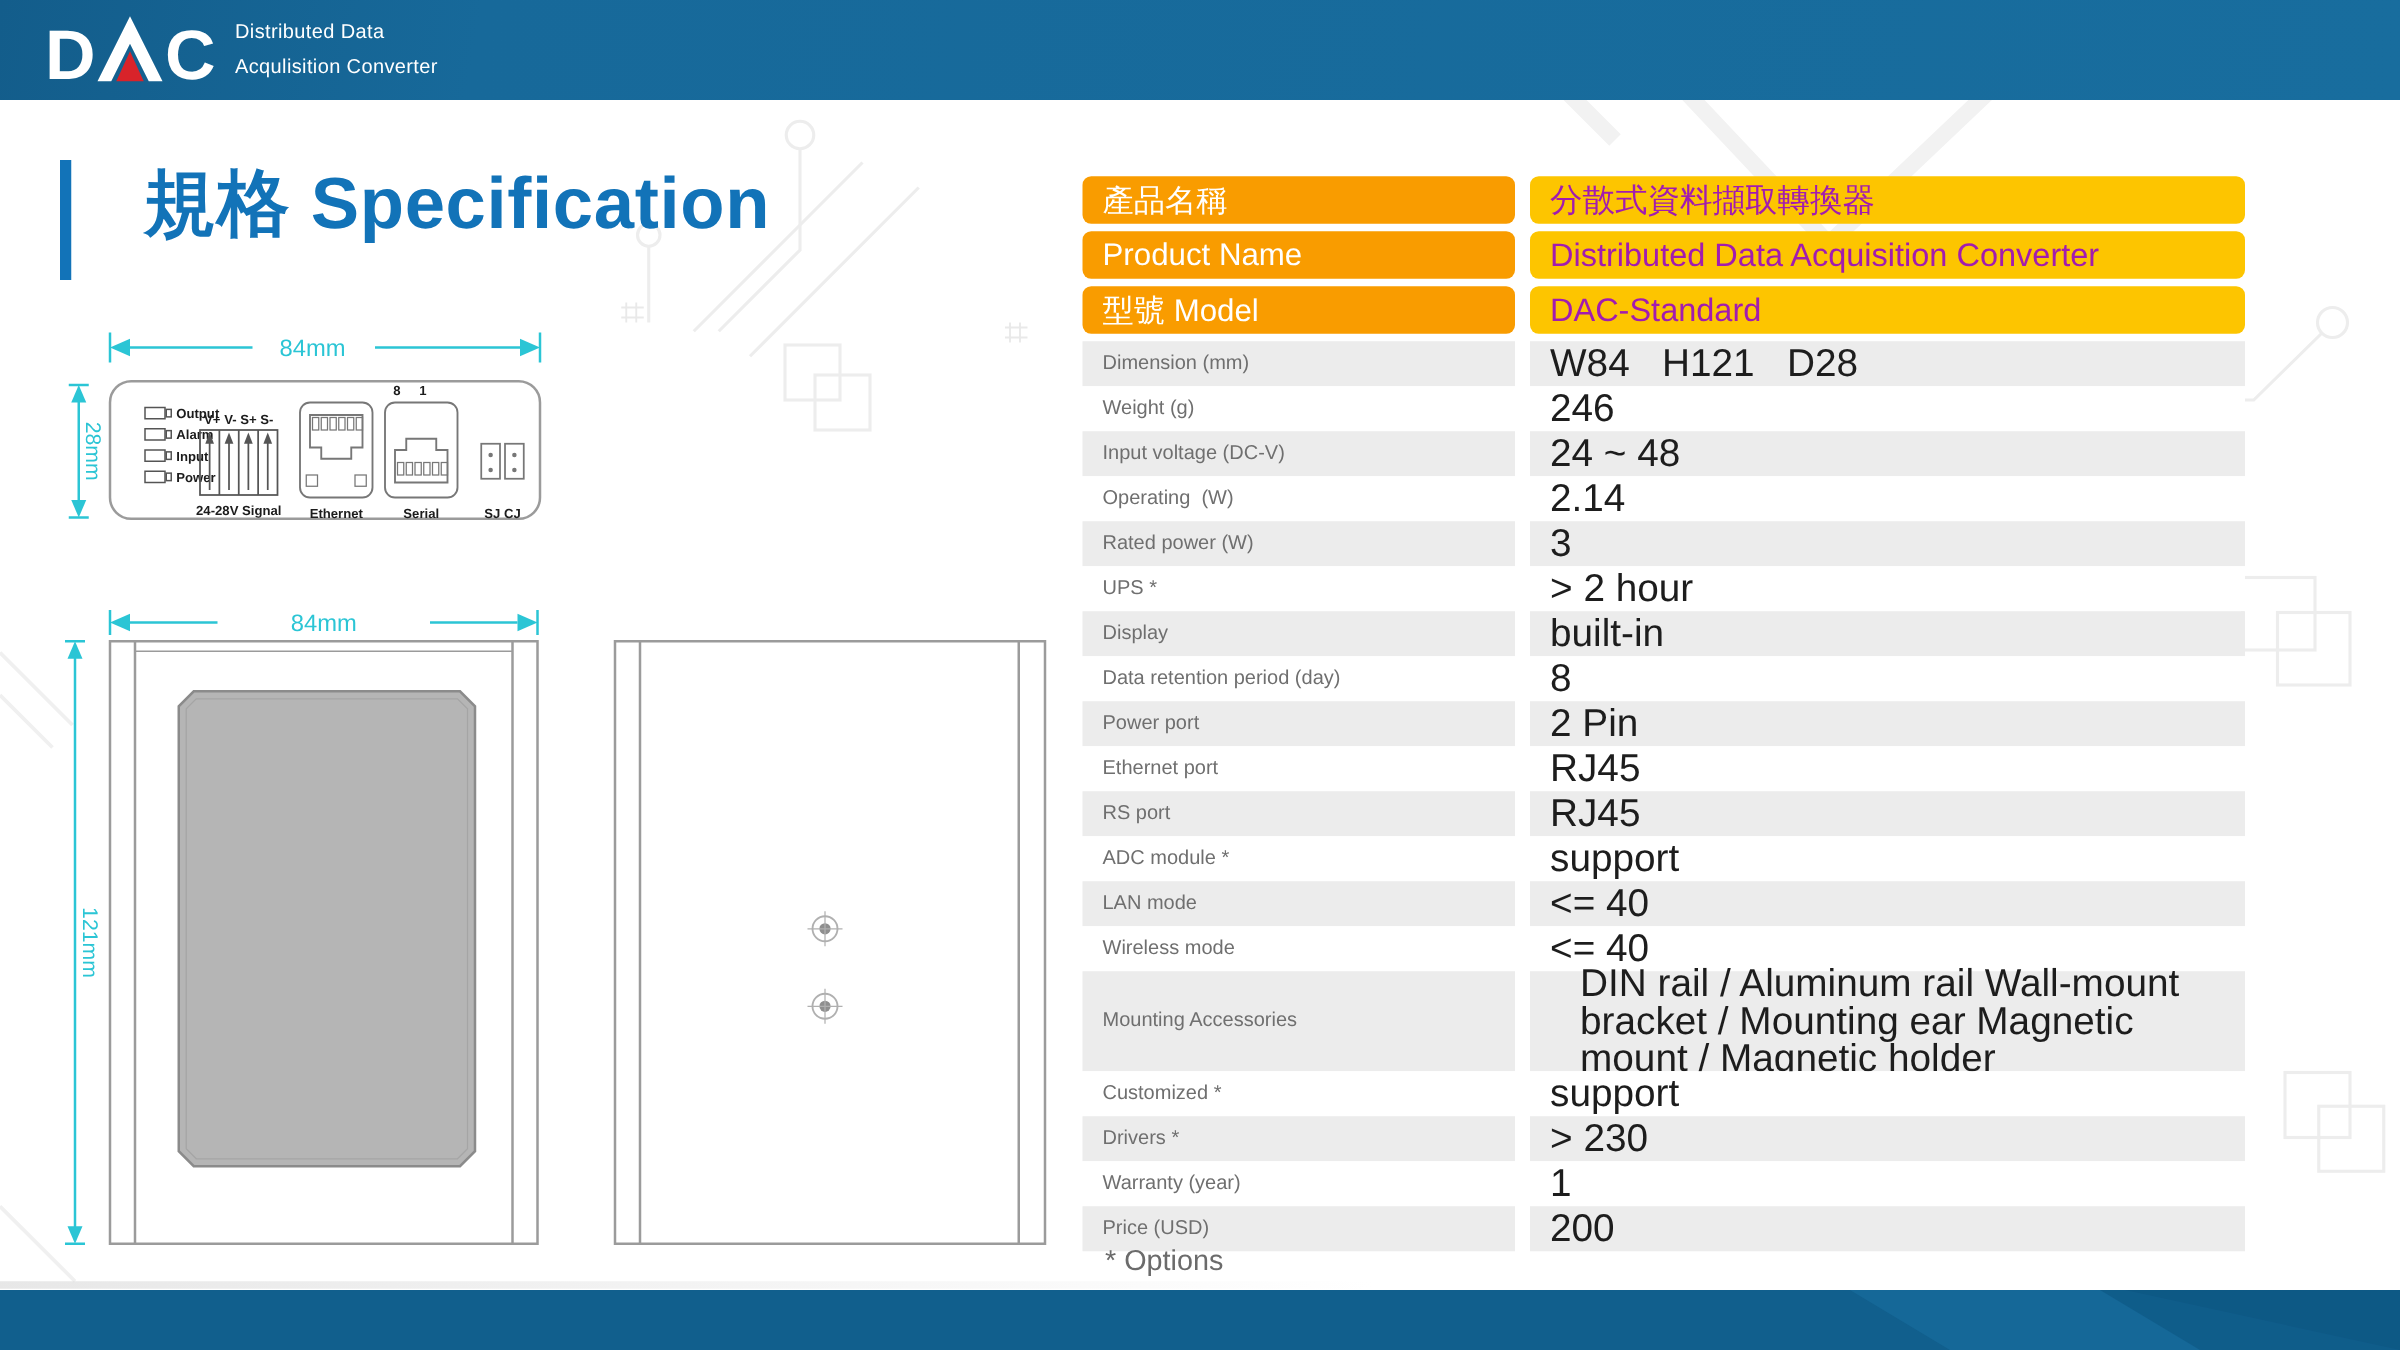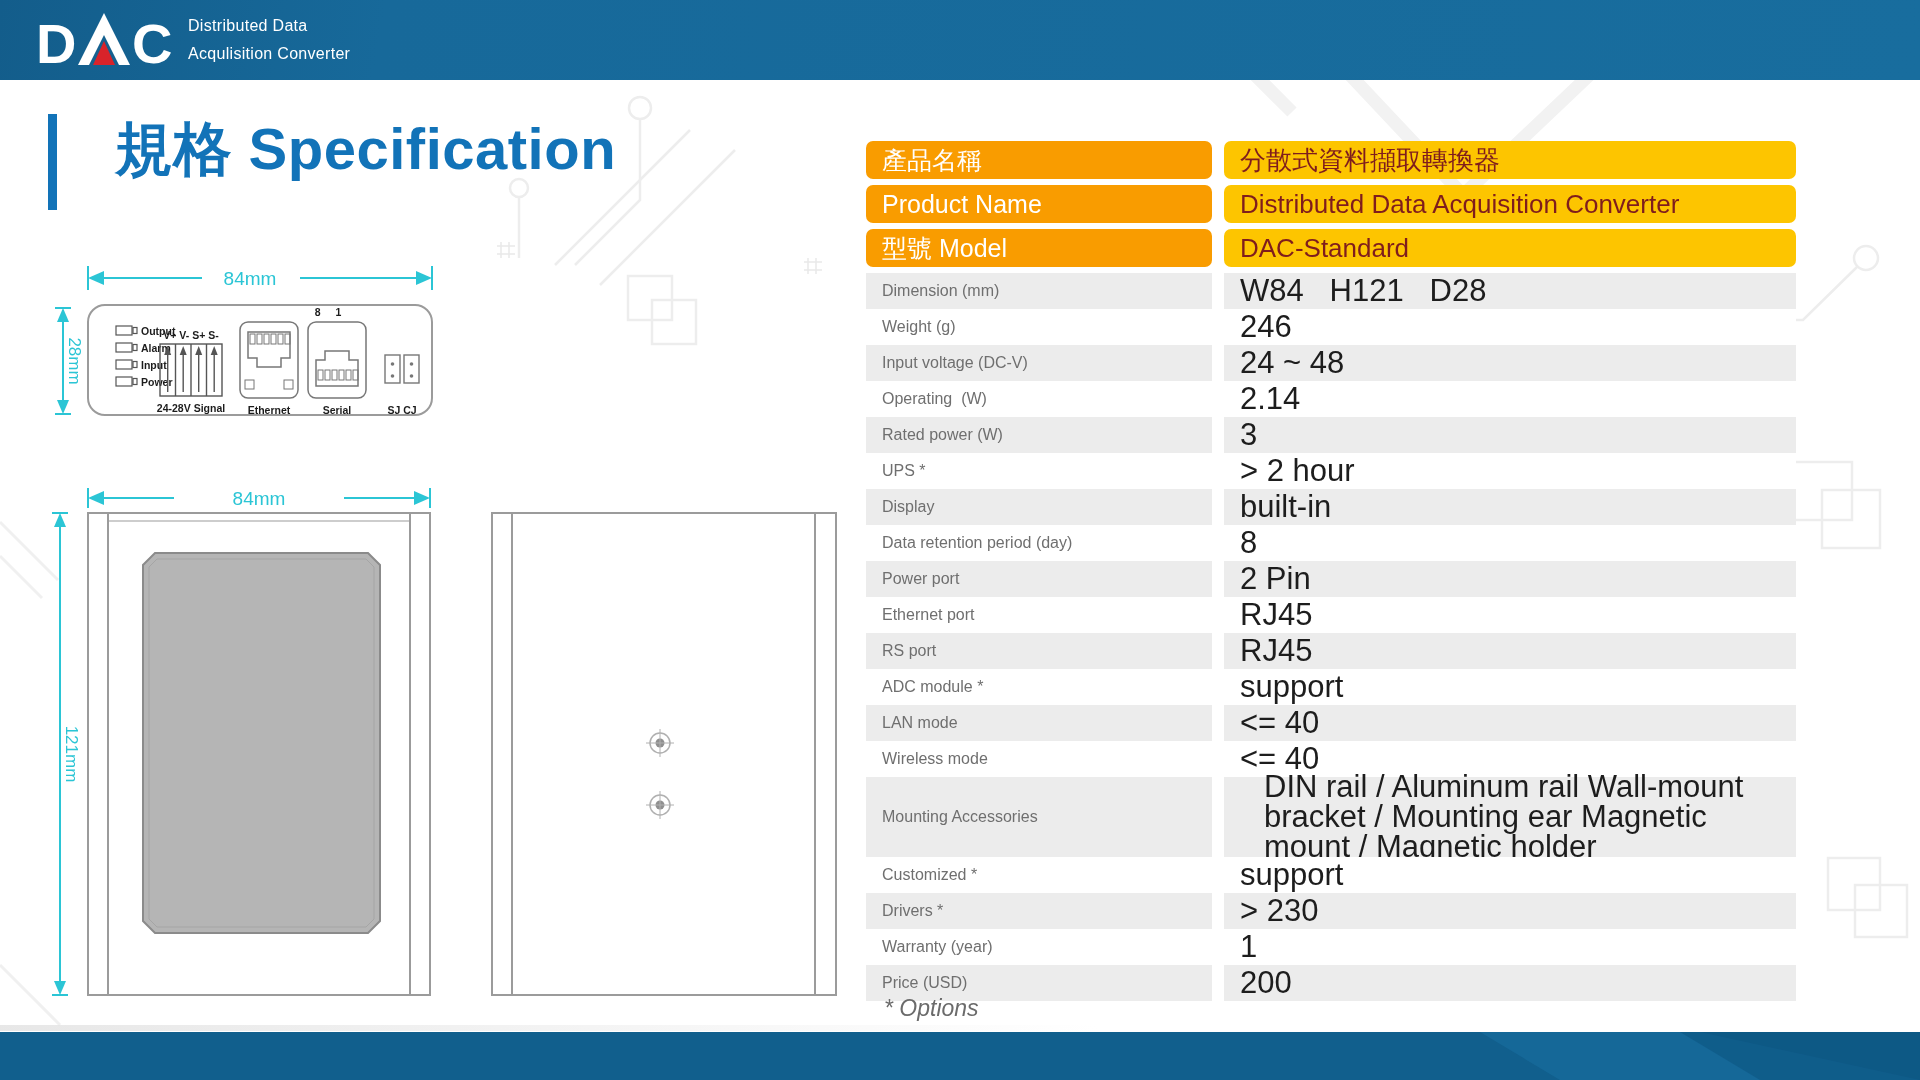--- a/index.html
+++ b/index.html
@@ -11,21 +11,21 @@
   .bg-decor{position:absolute;left:0;top:0;z-index:0;}
 
   
   .topbar{position:absolute;left:0;top:0;width:1920px;height:80px;z-index:2;
           background:linear-gradient(100deg,#135d8b 0%,#17699a 20%,#186d9e 100%);
           display:flex;align-items:center;padding-left:36px;box-sizing:border-box;}
   .logo-svg{display:block;}
   .tagline{color:#ffffff;font-size:16px;line-height:28px;margin-left:12px;letter-spacing:.3px;}
 
   
-  .title-block{position:absolute;left:48px;top:108px;display:flex;align-items:flex-start;z-index:2;}
+  .title-block{position:absolute;left:48px;top:122px;display:flex;align-items:flex-start;z-index:2;}
   .title-bar{width:9px;height:96px;background:#1273b8;margin-top:6px;}
   .title-block h1{margin:0 0 0 58px;font-size:58px;font-weight:600;color:#1273b8;letter-spacing:.5px;line-height:1.4;}
 
   
   .drawing{position:absolute;z-index:2;}
   .drawing text{font-family:"Liberation Sans","DejaVu Sans",sans-serif;}
   .d-top{left:52px;top:256px;}
   .d-front{left:46px;top:482px;}
   .d-back{left:490px;top:500px;}
   .cyan-t{fill:#2bc5d5;font-size:19px;}
@@ -34,30 +34,30 @@
 
   
   .spec-table{position:absolute;left:866px;top:141px;width:930px;z-index:2;}
   .trow{display:flex;gap:12px;border-radius:19px;}
   .cell{display:flex;align-items:center;box-sizing:border-box;padding-left:16px;white-space:pre-wrap;}
   .lab{width:346px;flex:none;}
   .val{flex:1;}
   .hrow{height:38px;margin-bottom:6px;}
   .hrow .cell{border-radius:7px;}
   .hrow .lab{background:#f99c00;color:#ffffff;font-size:25px;}
-  .hrow .val{background:#fdc500;color:#7f1d1d;font-size:26px;}
+  .hrow .val{background:#fdc500;color:#a21caf;font-size:26px;}
   .drow{height:36px;}
   .drow .lab{color:#6f6f6f;font-size:16px;}
   .drow .val{color:#1d1d1d;font-size:31px;}
   .alt-gray .cell{background:#ececec;}
   .alt-white .cell{background:#ffffff;}
   .tall{height:80px;}
   .tall .val{line-height:30px;padding-left:40px;}
 
-  .footnote{position:absolute;left:884px;top:995px;font-size:23px;color:#6b6b6b;z-index:2;font-style:italic;}
+  .footnote{position:absolute;left:884px;top:995px;font-size:23px;color:#6b6b6b;z-index:2;}
 
   
   .shadow-strip{position:absolute;left:0;top:1025px;width:1100px;height:6px;z-index:1;
                 background:linear-gradient(to right,#dddddd,rgba(250,250,250,0));opacity:.7;}
   .bottombar{position:absolute;left:0;top:1032px;width:1920px;height:48px;background:#115f8d;z-index:2;overflow:hidden;}
   .bottombar svg{display:block;}
 </style>
 </head>
 <body>
 

